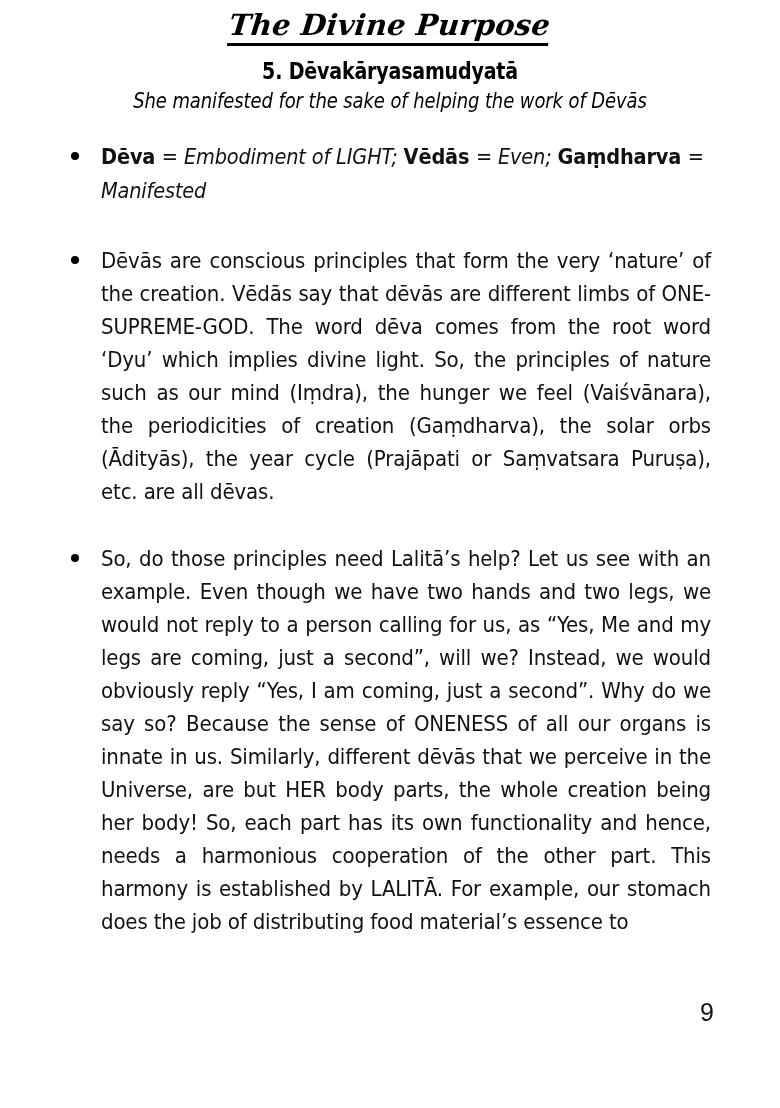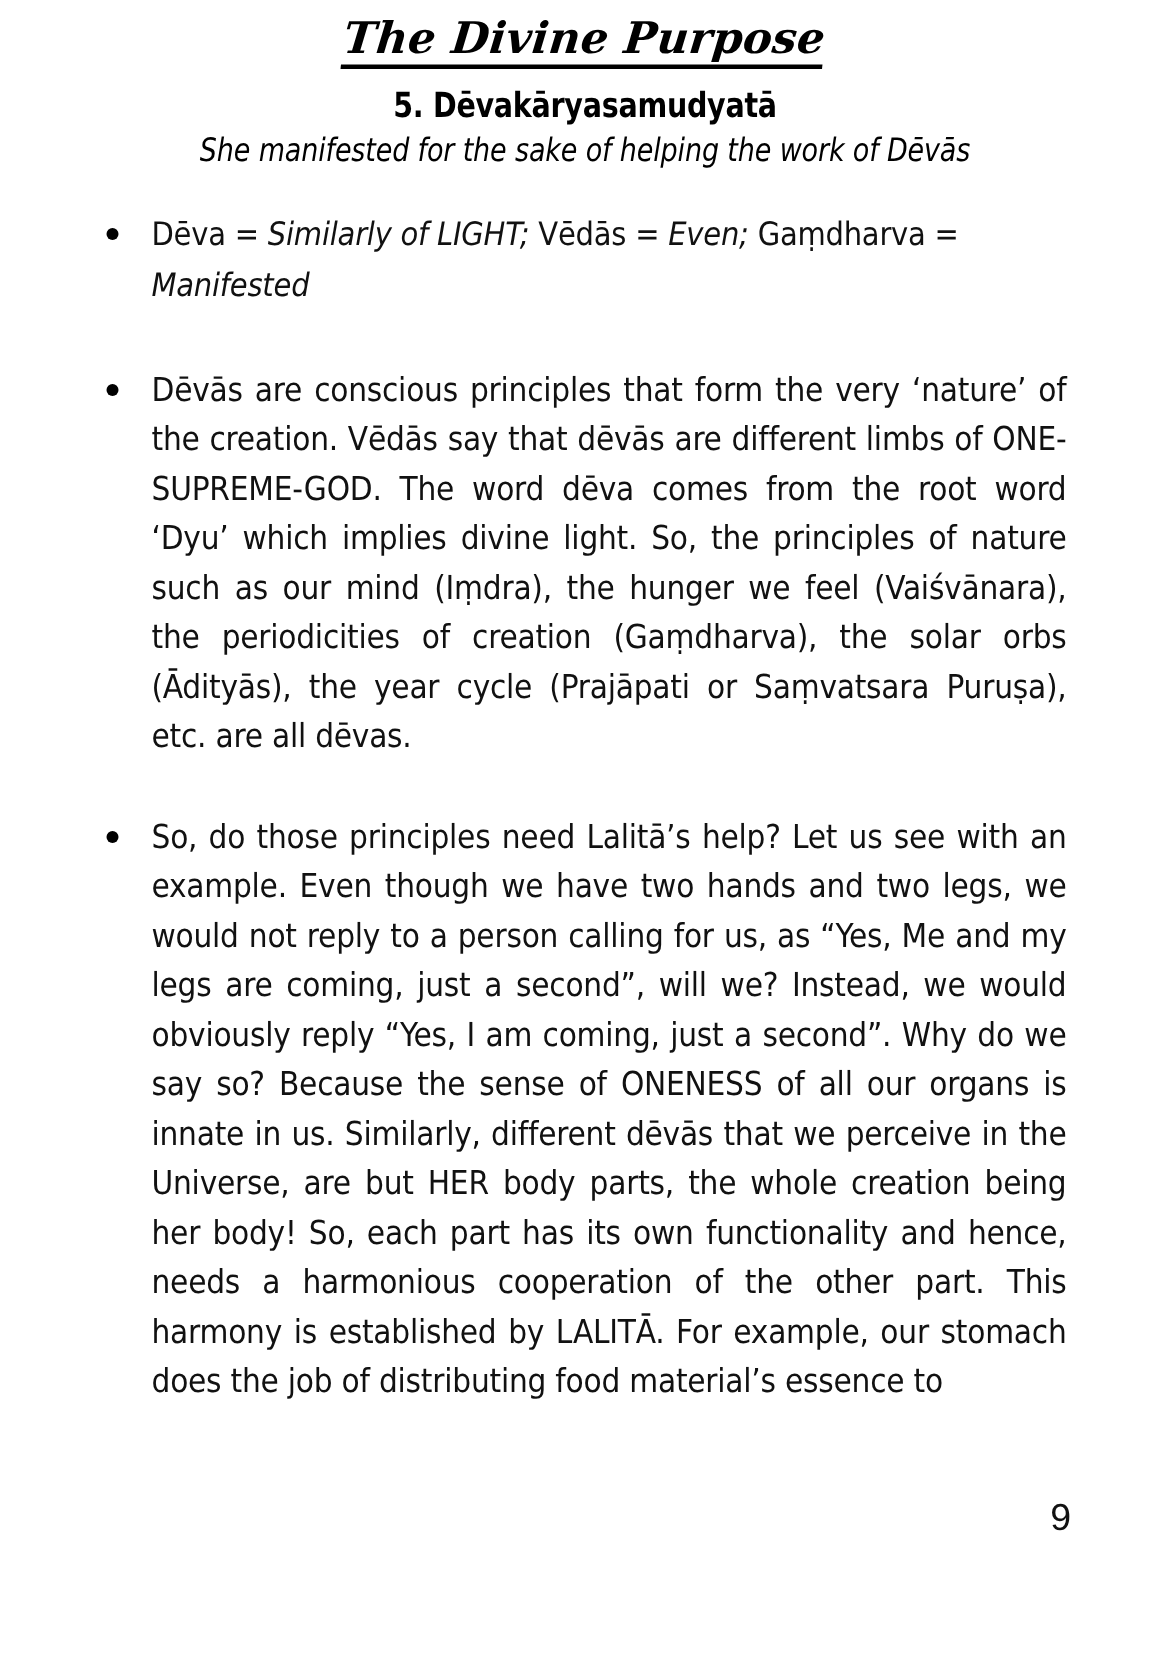--- a/index.html
+++ b/index.html
@@ -105,21 +105,21 @@
     border-radius: 50%;
   }
 
   .bullet-text {
     display: block;
     transform-origin: left top;
   }
   
   .cond { font-stretch: condensed; }
 
-  .b { font-weight: 400; }
+  .b { font-weight: 700; }
   .i { font-style: italic; }
 
   
   #bullet-1 { margin-bottom: 36px; font-size: 21.5px; line-height: 34px; text-align: left; }
   #bullet-2 { margin-bottom: 34px; }
   #bullet-3 { margin-bottom: 0; }
 
   .justify-last-left { text-align-last: left; }
 
   
@@ -145,21 +145,21 @@
   </div>
 
   <div class="section-number-title cond">5. Dēvakāryasamudyatā</div>
 
   <div class="section-subtitle cond">She manifested for the sake of helping the work of Dēvās</div>
 
   <div class="bullets">
 
     <div class="bullet-item cond" id="bullet-1">
       <span class="bullet-dot"></span>
-      <span class="bullet-text"><span class="b">Dēva </span><span class="i">= Similarly of LIGHT; </span><span class="b">Vēdās </span><span class="i">= Even; </span><span class="b">Gaṃdharva </span><span class="i">= Manifested</span></span>
+      <span class="bullet-text"><span class="b">Dēva </span><span class="i">= Embodiment of LIGHT; </span><span class="b">Vēdās </span><span class="i">= Even; </span><span class="b">Gaṃdharva </span><span class="i">= Manifested</span></span>
     </div>
 
     <div class="bullet-item cond justify-last-left" id="bullet-2">
       <span class="bullet-dot"></span>
       <span class="bullet-text"><span>Dēvās are conscious principles that form the very ‘nature’ of the creation. Vēdās say that dēvās are different limbs of ONE-SUPREME-GOD. The word dēva comes from the root word ‘Dyu’ which implies divine light. So, the principles of nature such as our mind (Iṃdra), the hunger we feel (Vaiśvānara), the periodicities of creation (Gaṃdharva), the solar orbs (Ādityās), the year cycle (Prajāpati or Saṃvatsara Puruṣa), etc. are all dēvas.</span></span>
     </div>
 
     <div class="bullet-item cond justify-last-left" id="bullet-3">
       <span class="bullet-dot"></span>
       <span class="bullet-text"><span>So, do those principles need Lalitā’s help? Let us see with an example. Even though we have two hands and two legs, we would not reply to a person calling for us, as “Yes, Me and my legs are coming, just a second”, will we? Instead, we would obviously reply “Yes, I am coming, just a second”. Why do we say so? Because the sense of ONENESS of all our organs is innate in us. Similarly, different dēvās that we perceive in the Universe, are but HER body parts, the whole creation being her body! So, each part has its own functionality and hence, needs a harmonious cooperation of the other part. This harmony is established by LALITĀ. For example, our stomach does the job of distributing food material’s essence to</span></span>

